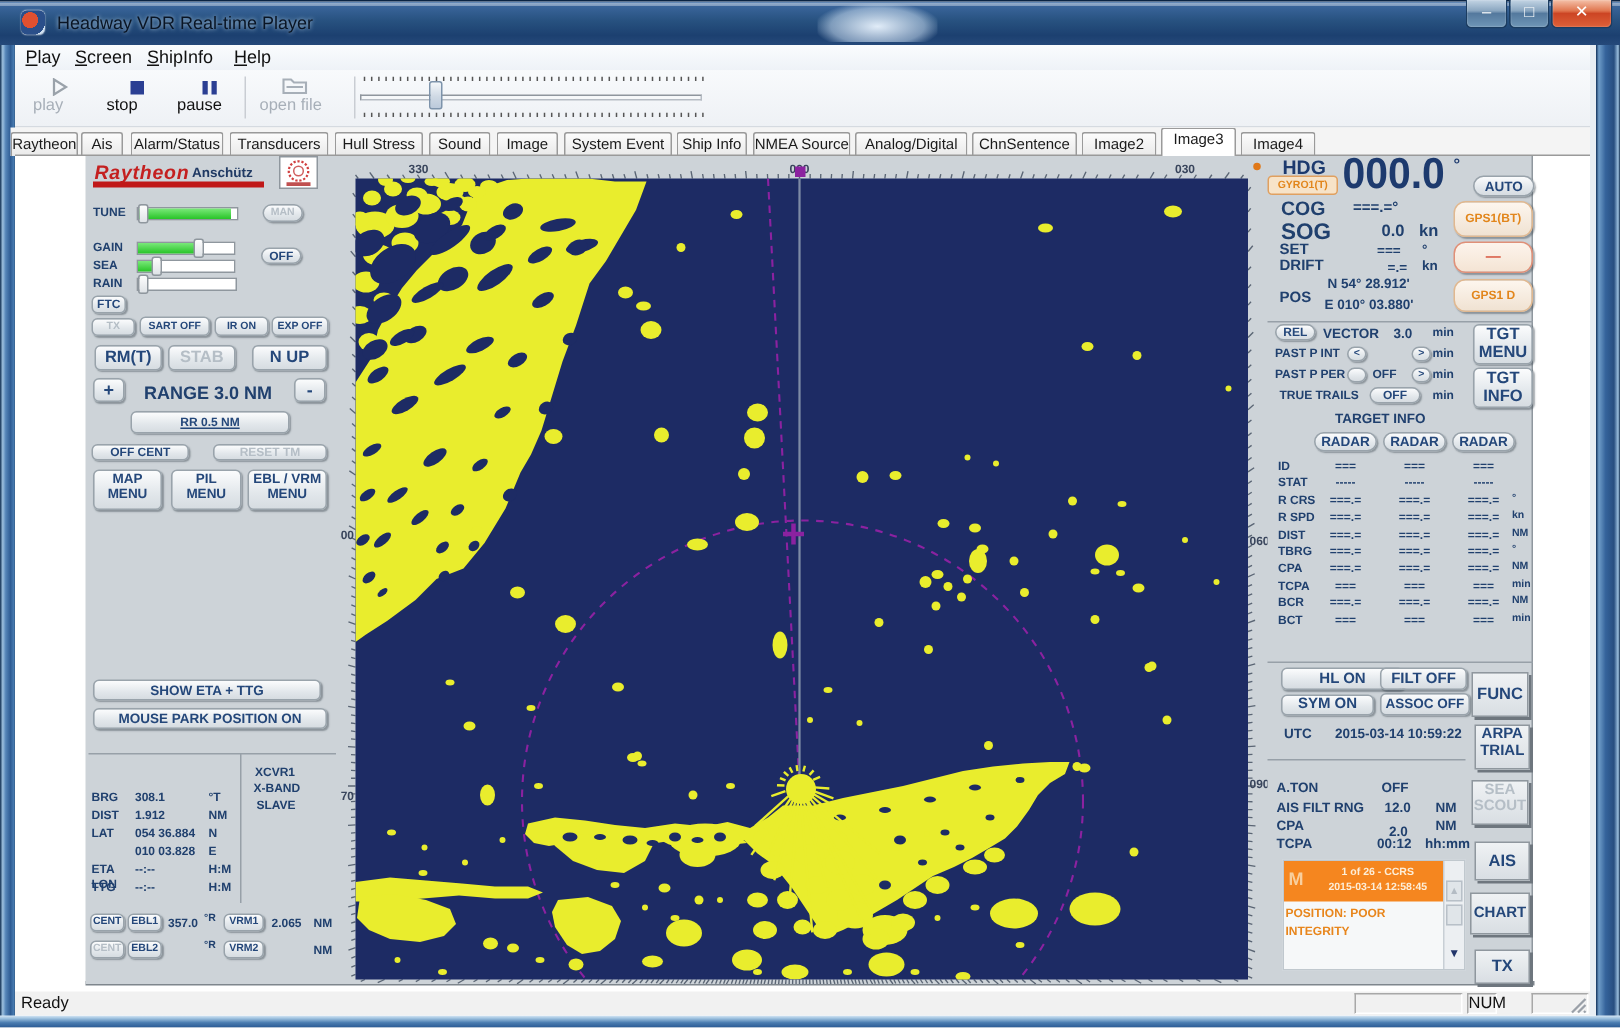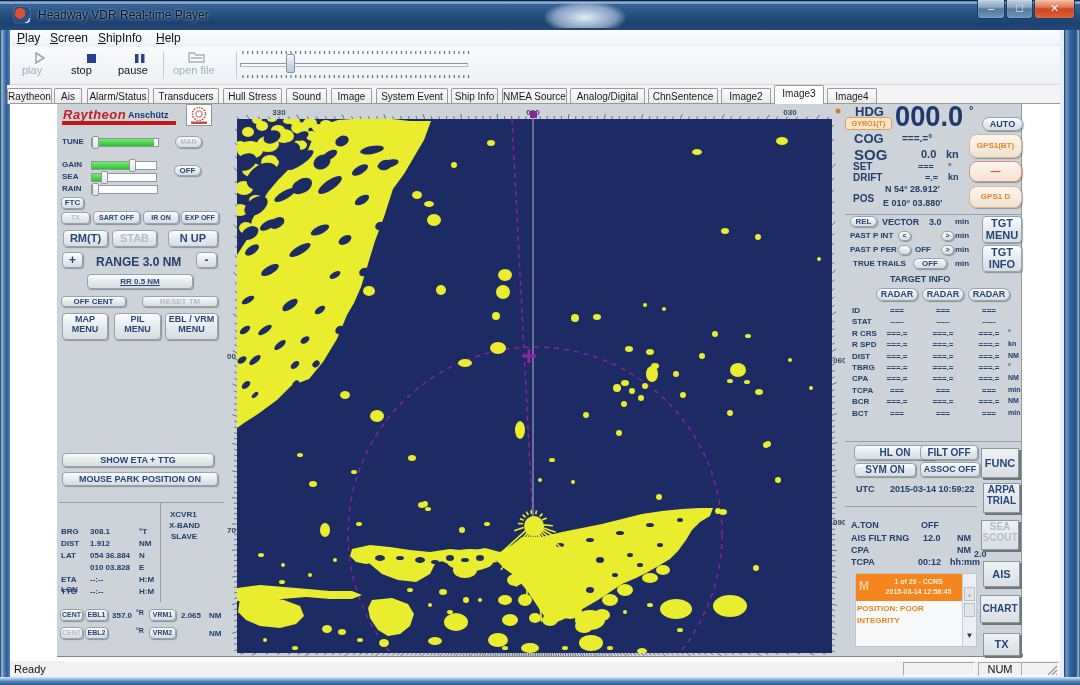--- a/index.html
+++ b/index.html
@@ -224,21 +224,21 @@
     <div class="tab" style="left:563px;width:75px">Analog/Digital</div>
     <div class="tab" style="left:641px;width:70px">ChnSentence</div>
     <div class="tab" style="left:714px;width:50px">Image2</div>
     <div class="tab sel" style="left:767px;width:50px">Image3</div>
     <div class="tab" style="left:820px;width:50px">Image4</div>
   </div>
 <div class="abs" id="tabline"></div>
 <div class="abs" id="statusbar">
  <span style="position:absolute;left:4px;top:2px">Ready</span>
  <span class="scell" style="left:893px;width:72px"></span>
- <span class="scell" style="left:968px;width:44px">NUM</span>
+ <span class="scell" style="left:968px;width:20px">NUM</span>
  <span class="scell" style="left:1011px;width:38px"></span>
  <svg style="position:absolute;right:2px;top:3px" width="12" height="12">
       <g stroke="#9aa0a8" stroke-width="1.5">
         <line x1="11" y1="2" x2="2" y2="11"></line>
         <line x1="11" y1="6" x2="6" y2="11"></line>
         <line x1="11" y1="10" x2="10" y2="11"></line>
       </g>
     </svg>
 </div>
 <div class="abs" id="appbot"></div>
@@ -1074,21 +1074,21 @@
     <div class="rbtn" style="left:75px;top:358px;width:60px;height:15px;font-size:9px;line-height:13px;">ASSOC OFF</div>
     <div class="rl" style="left:11px;top:380px;font-size:9px;color:#20406e;">UTC</div>
     <div class="rl" style="left:45px;top:380px;font-size:9px;color:#20406e;">2015-03-14 10:59:22</div>
     <div class="hline" style="left:0;top:402px;width:132px"></div>
     <div class="rl" style="left:6px;top:416px;font-size:9px;color:#20406e;">A.TON</div>
     <div class="rl" style="left:76px;top:416px;font-size:9px;color:#20406e;">OFF</div>
     <div class="rl" style="left:6px;top:429px;font-size:9px;color:#20406e;">AIS FILT RNG</div>
     <div class="rl" style="left:78px;top:429px;font-size:9px;color:#20406e;">12.0</div>
     <div class="rl" style="left:112px;top:429px;font-size:9px;color:#20406e;">NM</div>
     <div class="rl" style="left:6px;top:441px;font-size:9px;color:#20406e;">CPA</div>
-    <div class="rl" style="left:81px;top:445px;font-size:9px;color:#20406e;margin-left:48px;">2.0</div>
+    <div class="rl" style="left:81px;top:445px;font-size:9px;color:#20406e;">2.0</div>
     <div class="rl" style="left:112px;top:441px;font-size:9px;color:#20406e;">NM</div>
     <div class="rl" style="left:6px;top:453px;font-size:9px;color:#20406e;">TCPA</div>
     <div class="rl" style="left:73px;top:453px;font-size:9px;color:#20406e;">00:12</div>
     <div class="rl" style="left:105px;top:453px;font-size:9px;color:#20406e;">hh:mm</div>
     <div class="abs" style="left:10px;top:469px;width:122px;height:74px;background:#f6f8f9;border:1px solid #c0c8ce">
       <div style="position:absolute;left:0;top:0;width:106px;height:27px;background:#f5861f">
         <span style="position:absolute;left:3px;top:5px;color:#f8cf9e;font-weight:bold;font-size:12px">M</span>
         <div style="position:absolute;left:20px;top:3px;width:85px;color:#fdeed8;font-weight:bold;font-size:7px;text-align:center;line-height:10px">1 of 26 - CCRS<br>2015-03-14 12:58:45</div>
       </div>
       <div style="position:absolute;left:1px;top:30px;color:#e8861c;font-weight:bold;font-size:8px">POSITION: POOR</div>

